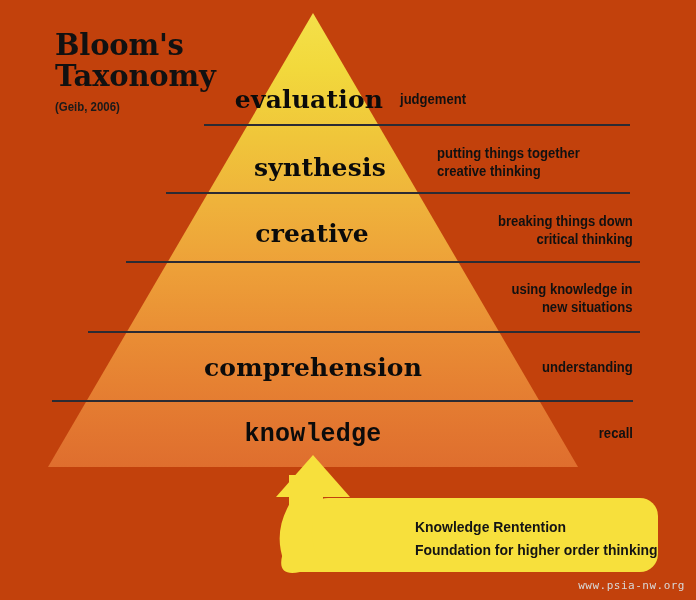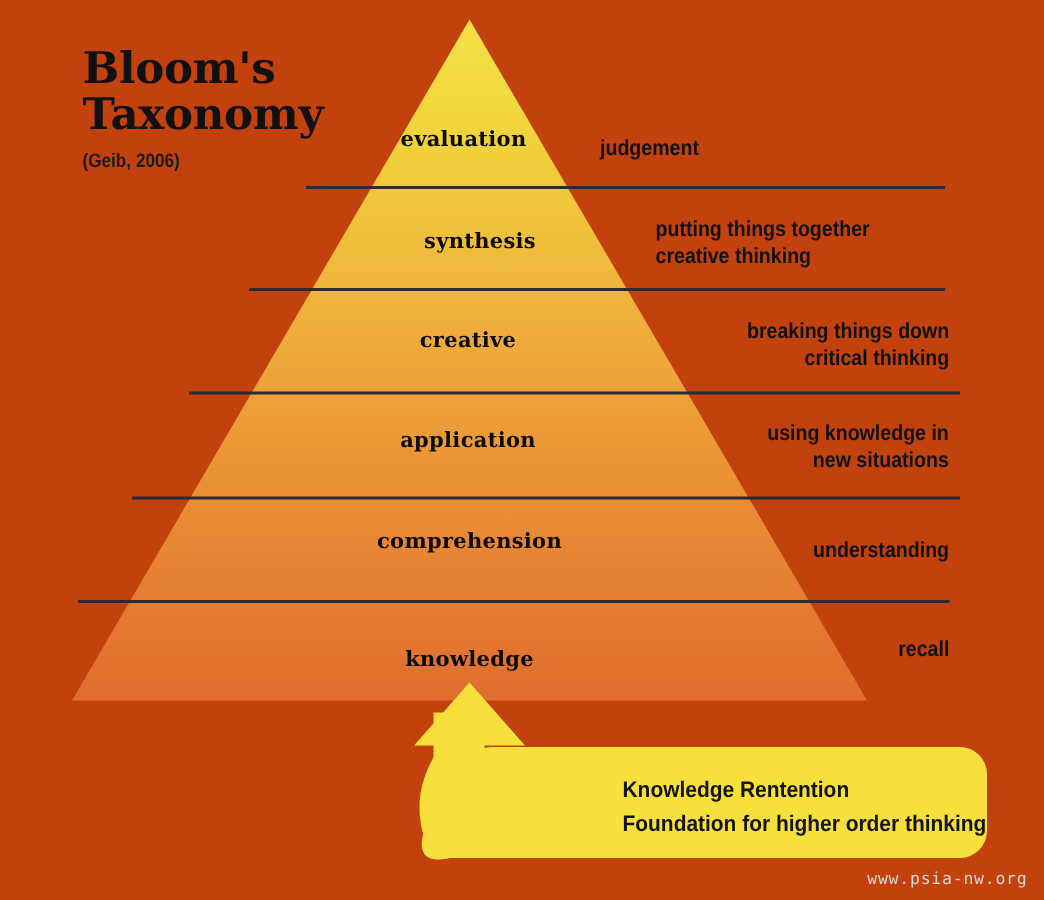--- a/index.html
+++ b/index.html
@@ -57,21 +57,21 @@
     position: absolute;
     height: 2px;
     background: #2b2b33;
   }
 
   
   .level-name {
     position: absolute;
     font-family: "DejaVu Serif", serif;
     font-weight: bold;
-    font-size: 14px;
+    font-size: 25px;
     color: #0b0b0b;
     text-align: center;
     white-space: nowrap;
     transform: translateX(-50%);
     letter-spacing: 0.2px;
   }
 
   
   .level-desc {
     position: absolute;
@@ -152,23 +152,22 @@
 
   <div class="divider" style="left:204px; top:124px; width:426px;"></div>
   <div class="divider" style="left:166px; top:192px; width:464px;"></div>
   <div class="divider" style="left:126px; top:261px; width:514px;"></div>
   <div class="divider" style="left:88px;  top:331px; width:552px;"></div>
   <div class="divider" style="left:52px;  top:400px; width:581px;"></div>
 
   <div class="level-name" style="left:309px; top:85px;">evaluation</div>
   <div class="level-name" style="left:320px; top:153px;">synthesis</div>
   <div class="level-name" style="left:312px; top:219px;">creative</div>
-  <div class="level-name" style="left:312px; top:286px;">application</div>
   <div class="level-name" style="left:313px; top:353px;">comprehension</div>
-  <div class="level-name" style="left:313px; top:432px;">knowledge</div>
+  <div class="level-name" style="left:313px; top:420px;font-family:Liberation Mono, monospace;">knowledge</div>
 
   <div class="level-desc left-aligned" style="left:400px; top:90px;">judgement</div>
   <div class="level-desc left-aligned" style="left:437px; top:144px;">putting things together
 creative thinking</div>
   <div class="level-desc right-aligned" style="right:63px; top:212px;">breaking things down
 critical thinking</div>
   <div class="level-desc right-aligned" style="right:63px; top:280px;">using knowledge in
 new situations</div>
   <div class="level-desc right-aligned" style="right:63px; top:358px;">understanding</div>
   <div class="level-desc right-aligned" style="right:63px; top:424px;">recall</div>

